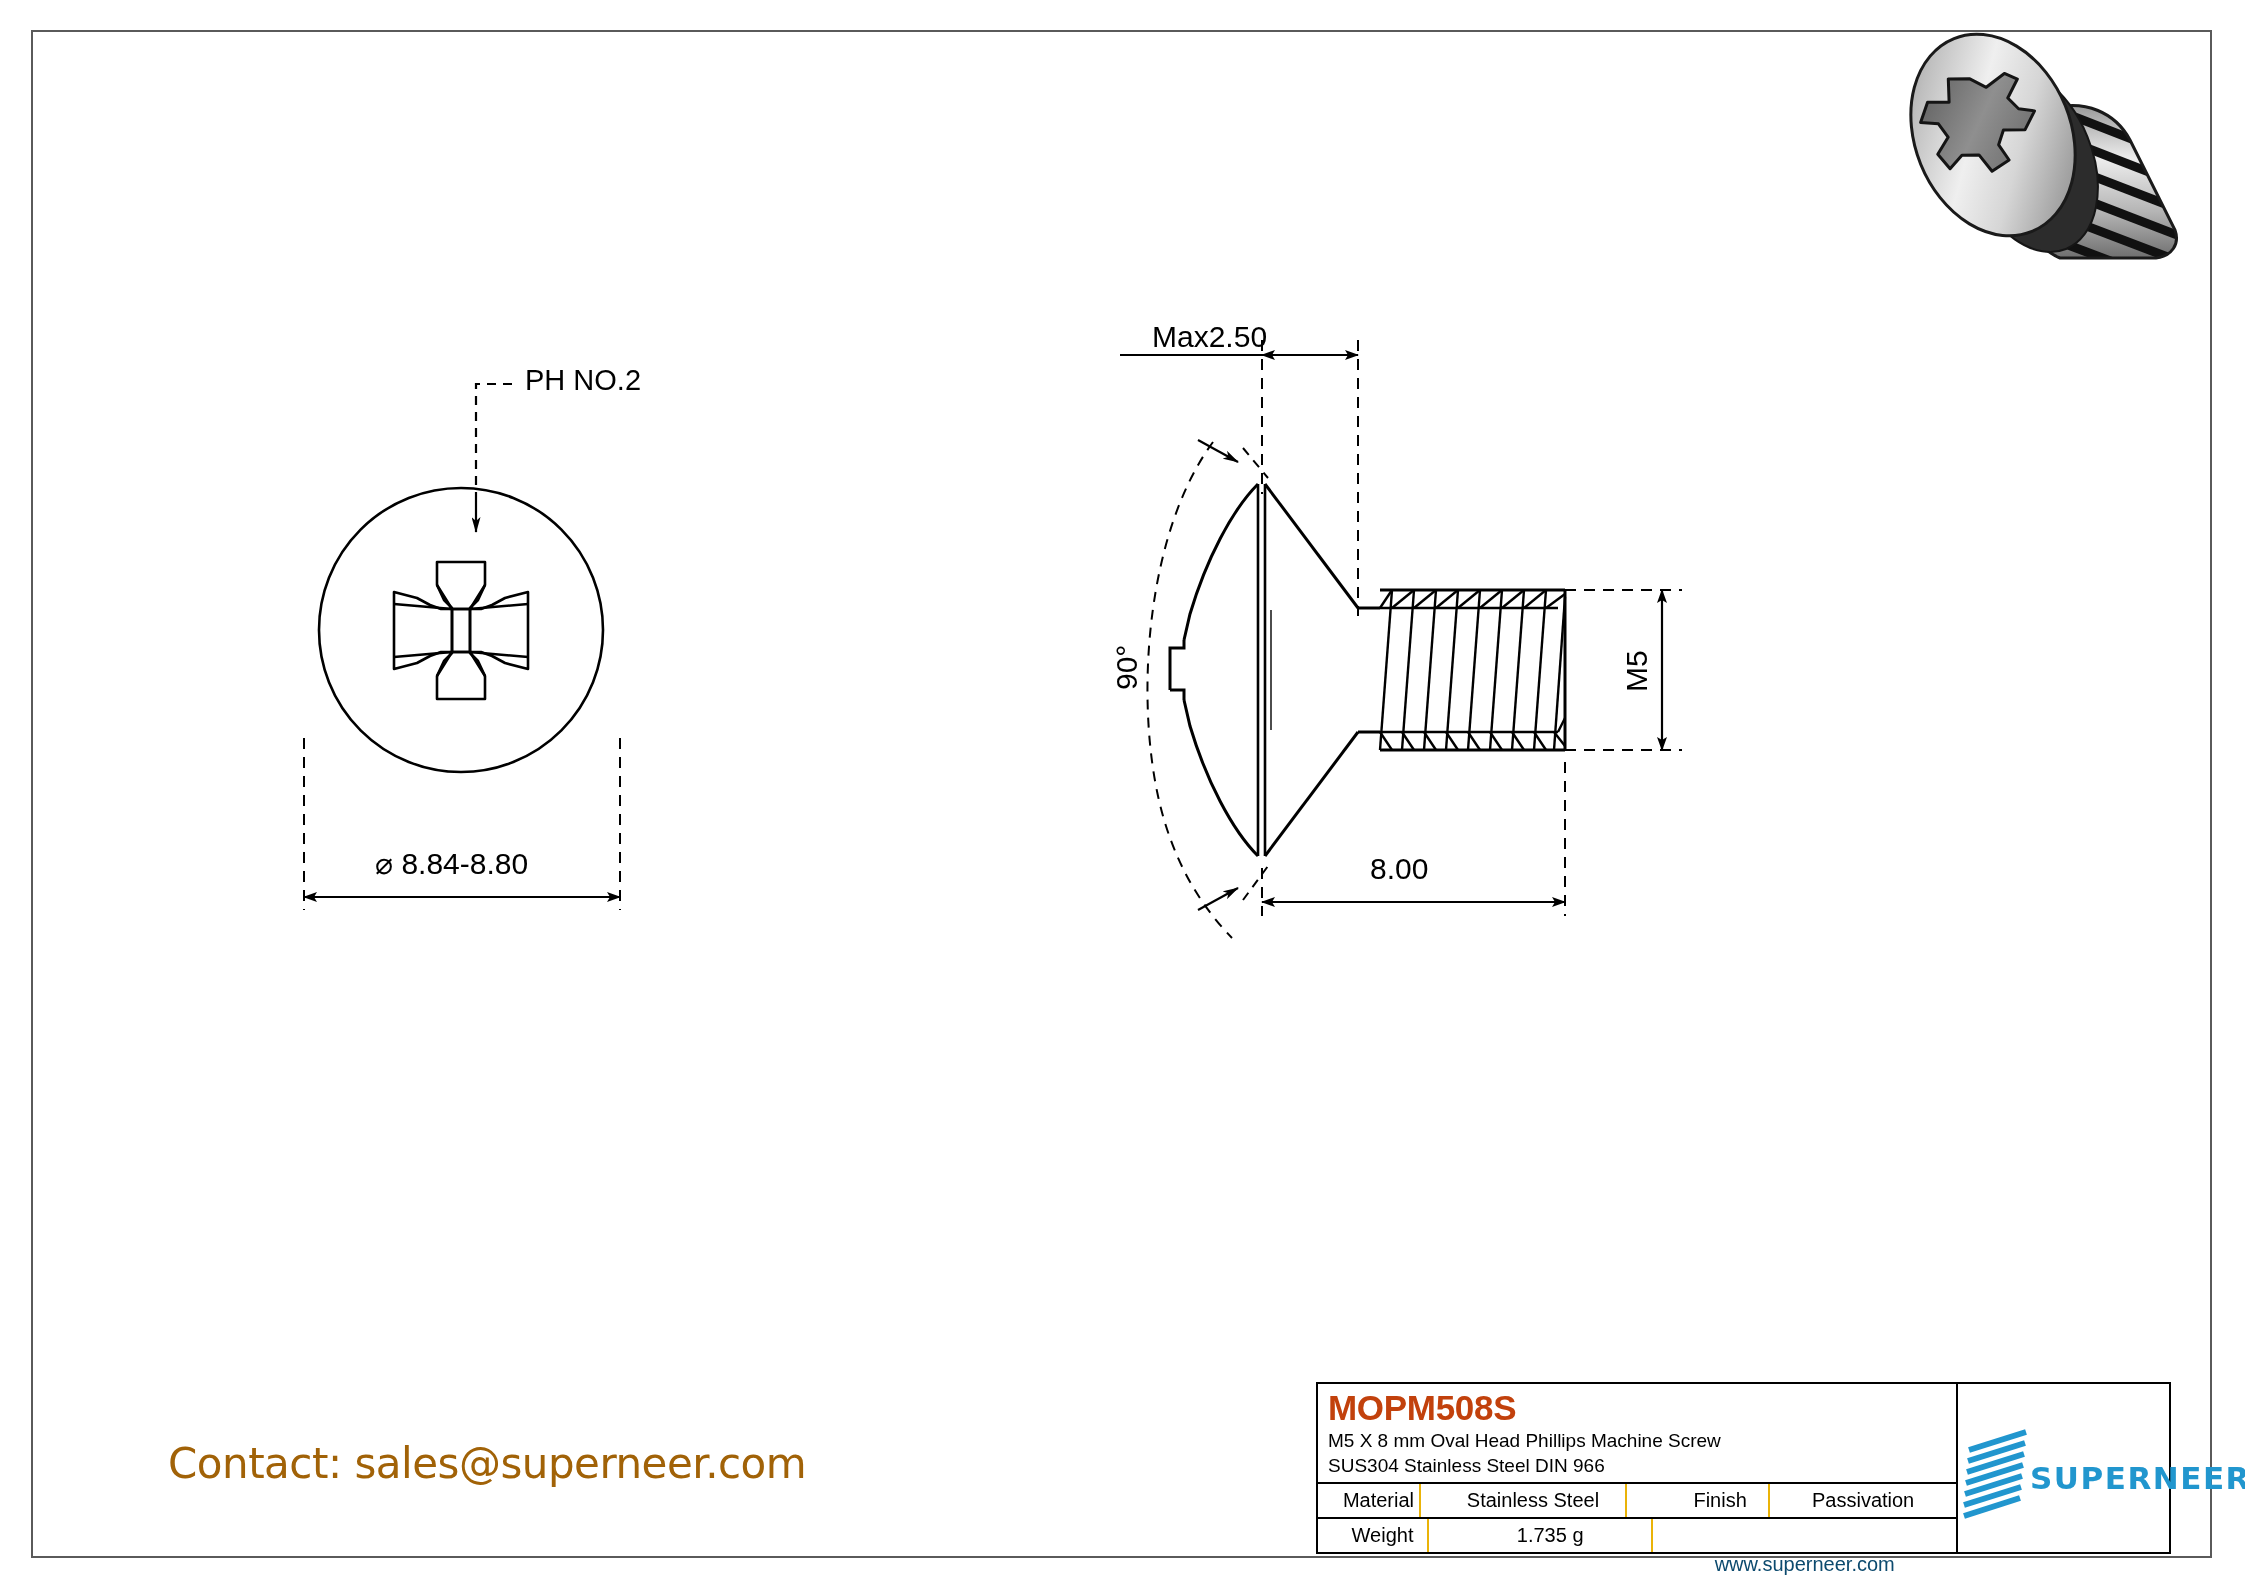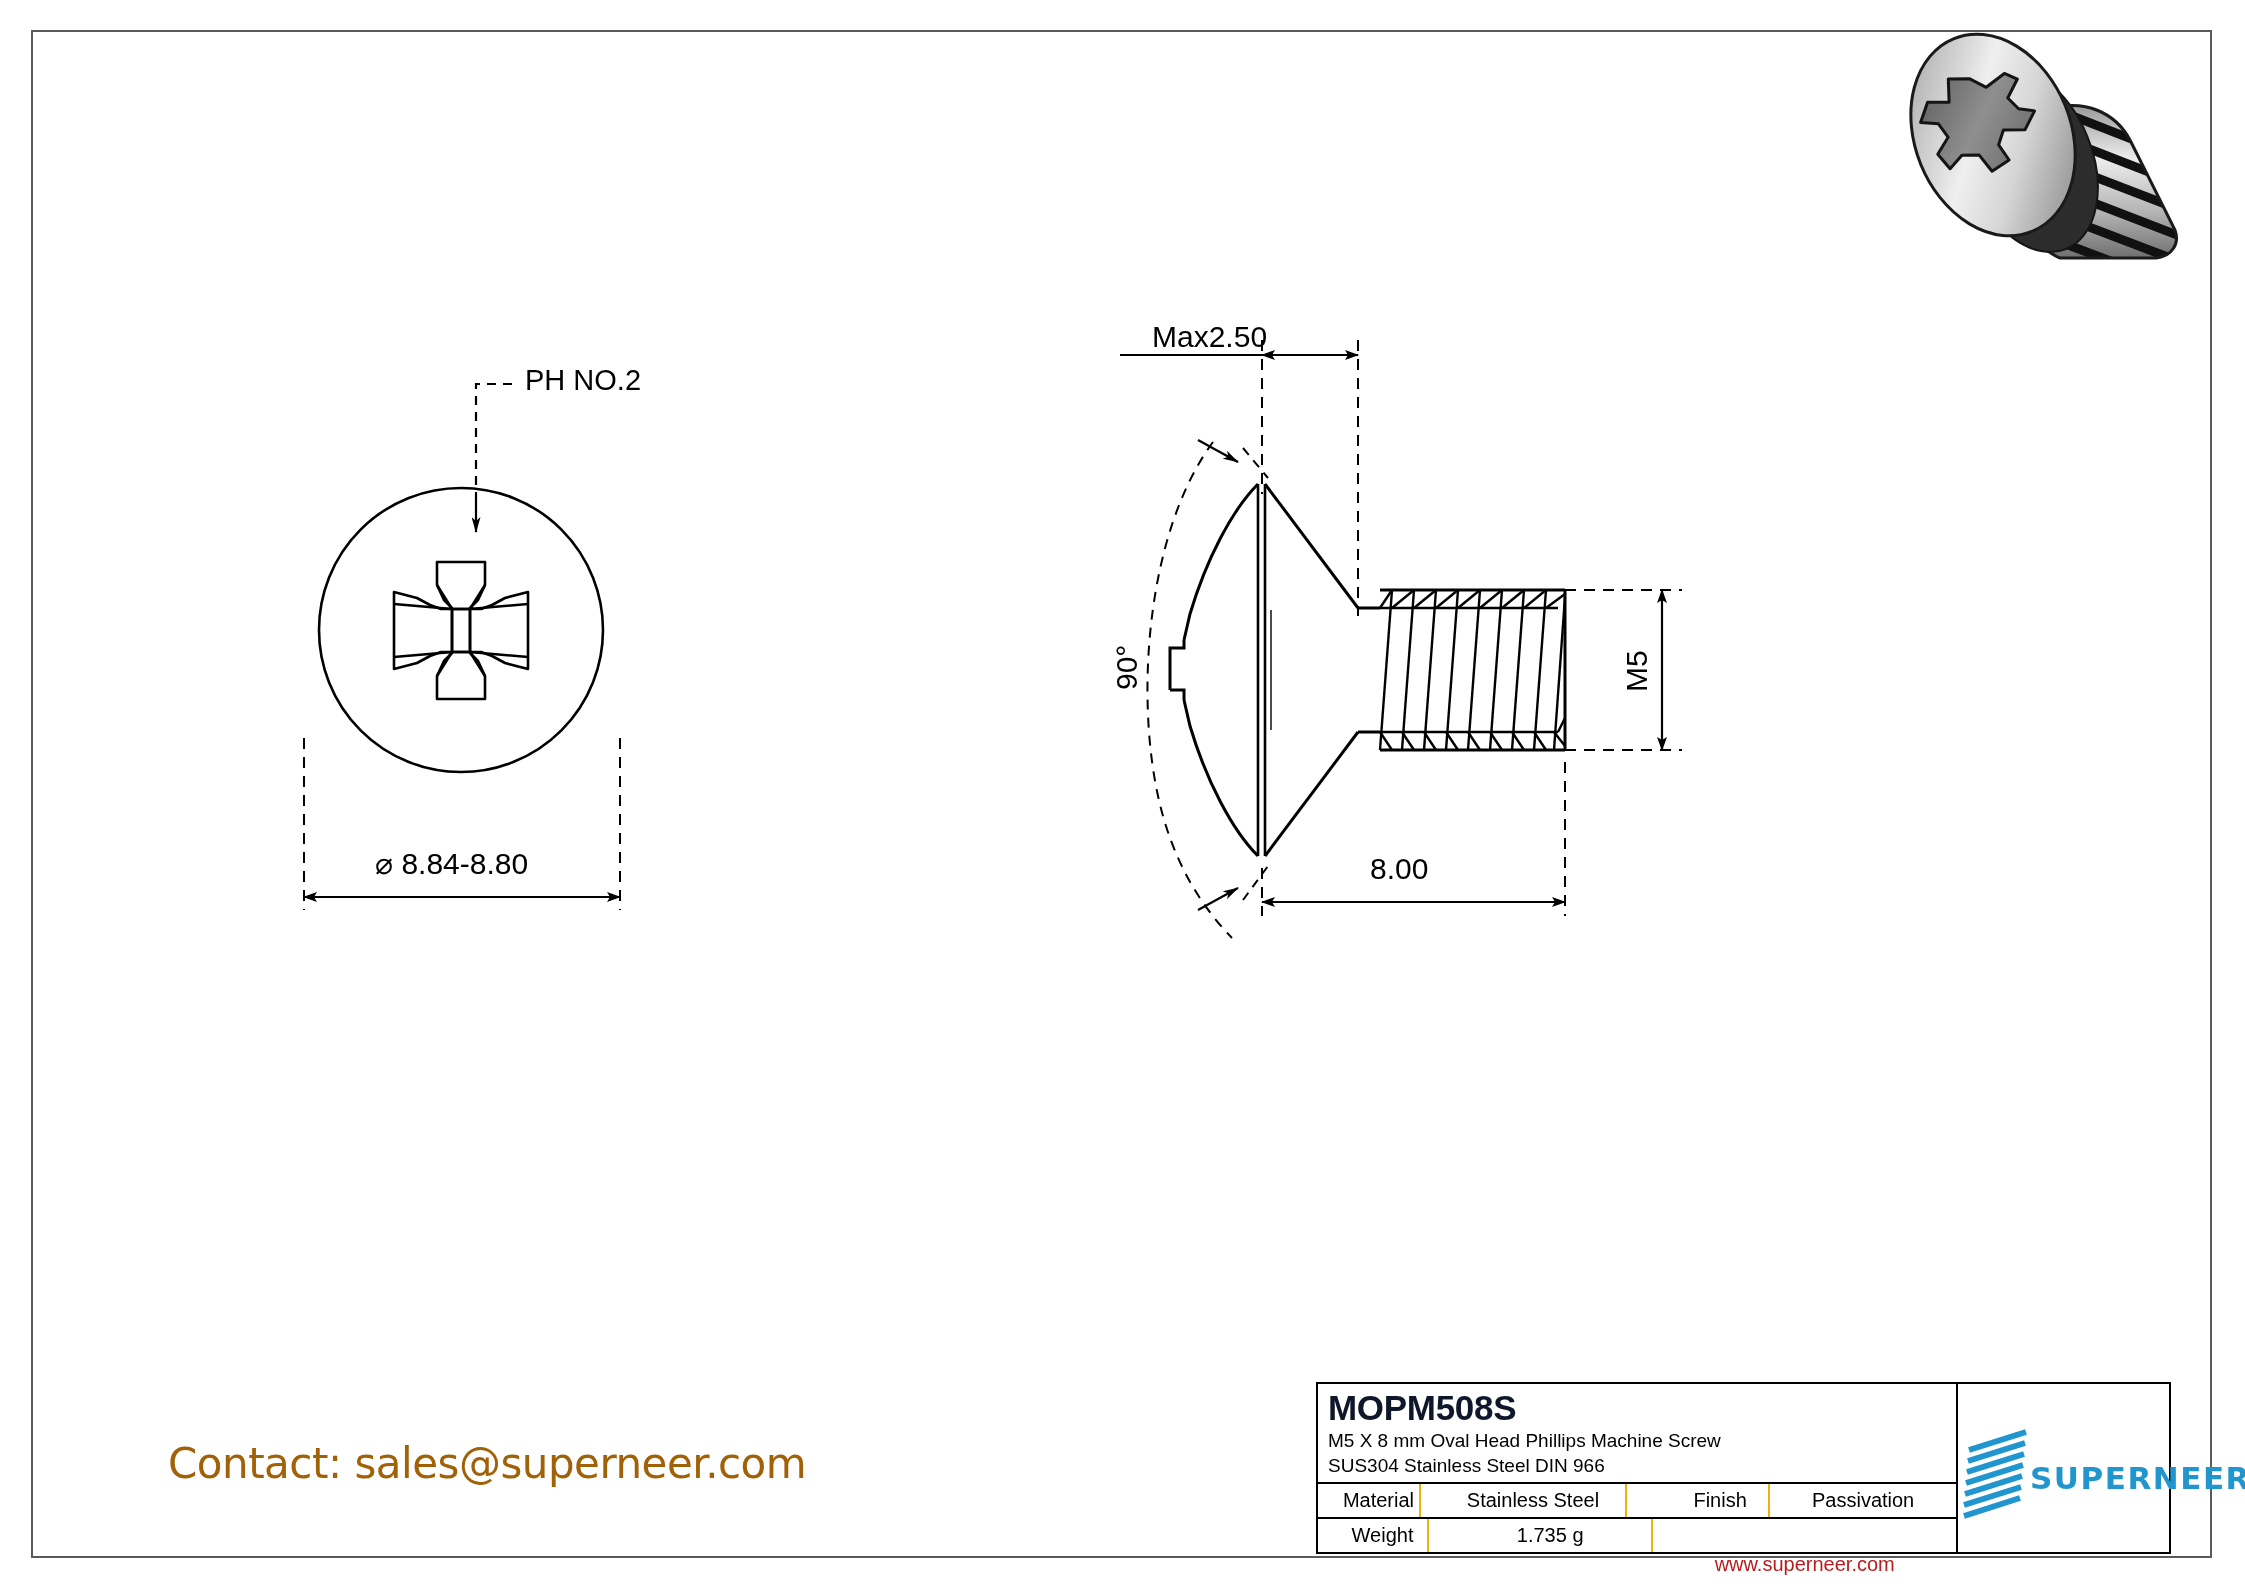--- a/index.html
+++ b/index.html
@@ -68,21 +68,21 @@
     height: 100px;
     padding: 4px 0 0 10px;
     box-sizing: border-box;
     border-bottom: 2px solid #000;
   }
   #part-number {
     font-size: 35px;
     font-weight: bold;
     line-height: 40px;
     letter-spacing: -0.3px;
-    color: #0f172a;
+    color: #c2410c;
   }
   .desc-line {
     font-size: 19px;
     line-height: 25px;
     color: #000;
     white-space: nowrap;
   }
   #tb-table {
     flex: 1 1 auto;
     display: flex;
@@ -102,21 +102,21 @@
     color: #000;
     box-sizing: border-box;
     white-space: nowrap;
   }
   .tb-cell.bdr { border-right: 2px solid #eab308; margin-left: 20px; }
   .c-label   { width: 97px; }
   .c-value   { width: 218px; }
   .c-finish  { width: 140px; padding-left: 25px; }
   .c-fvalue  { width: 218px; }
   .c-web     { width: 323px; }
-  .link-blue { color: #b91c1c; margin-top: 45px; }
+  .link-blue { color: #0c4a6e; margin-top: 45px; }
 
   #tb-right {
     flex: 1 1 auto;
     position: relative;
     display: flex;
     flex-direction: row;
     align-items: center;
     justify-content: flex-start;
     padding-top: 12px;
     box-sizing: border-box;

